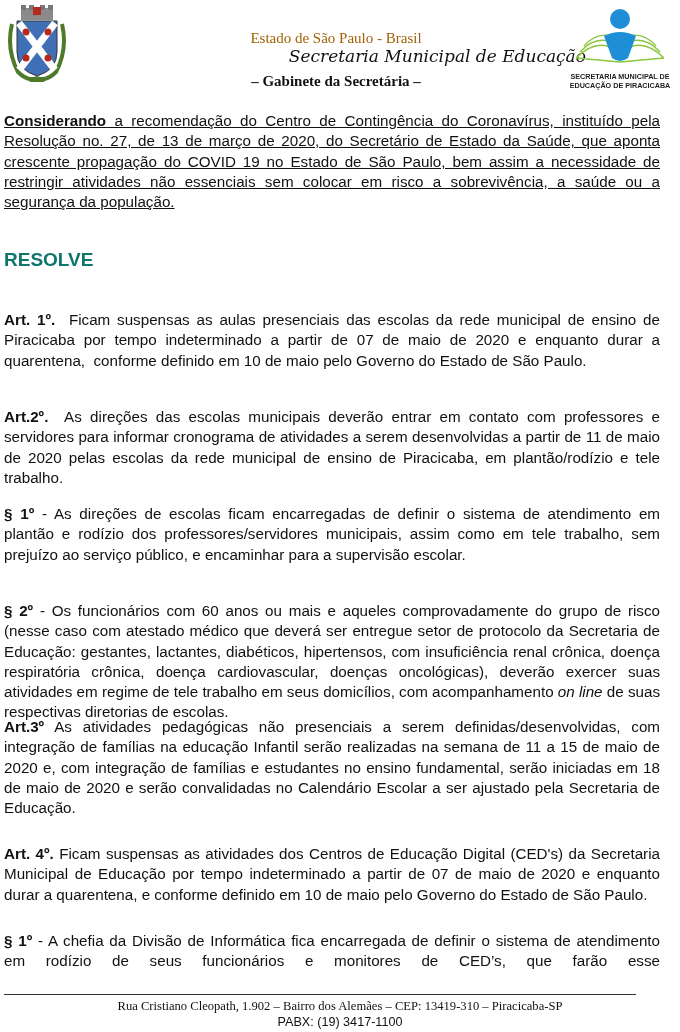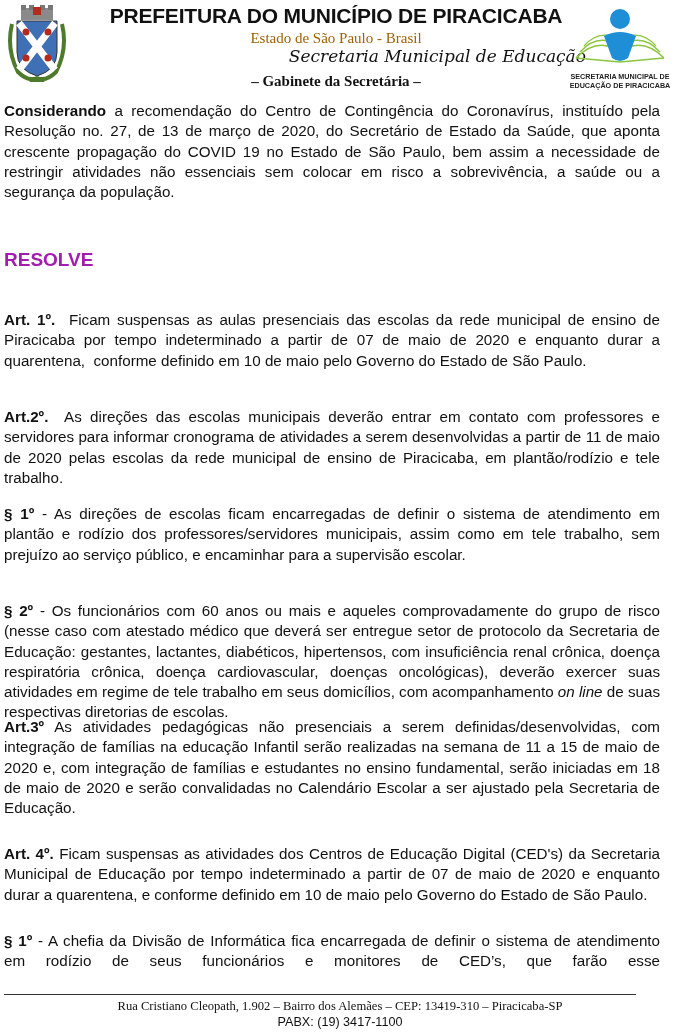--- a/index.html
+++ b/index.html
@@ -11,23 +11,23 @@
     font-family: "Liberation Sans", sans-serif; font-size: 7.2px; line-height: 9px; color: #222; font-weight: bold; }
   .h-title { position: absolute; left: 86px; top: 4px; width: 500px; text-align: center;
     font-family: "Liberation Sans", sans-serif; font-weight: bold; font-size: 21px; letter-spacing: -0.2px; color: #111; }
   .h-state { position: absolute; left: 86px; top: 30px; width: 500px; text-align: center;
     font-family: "Liberation Serif", serif; font-size: 15px; color: #a16207; }
   .h-sec { position: absolute; left: 86px; top: 46px; width: 500px; text-align: right;
     font-family: "DejaVu Serif", serif; font-style: italic; font-size: 17px; color: #111; }
   .h-gab { position: absolute; left: 86px; top: 73px; width: 500px; text-align: center;
     font-family: "Liberation Serif", serif; font-weight: bold; font-size: 15px; color: #111; }
   .resolve { position: absolute; left: 4px; top: 249px; font-family: "Liberation Sans", sans-serif;
-    font-weight: bold; font-size: 19px; color: #a21caf; }
+    font-weight: bold; font-size: 19px; color: #0f766e; }
 
-  .p1 { position: absolute; left: 4px; top: 101px; width: 656px; }
+  .p1 { position: absolute; left: 4px; top: 111px; width: 656px; text-decoration: underline; }
   .p-art1 { position: absolute; left: 4px; top: 310px; width: 656px; }
   .p-art2 { position: absolute; left: 4px; top: 407px; width: 656px; }
   .p-s1 { position: absolute; left: 4px; top: 504px; width: 656px; }
   .p-s2 { position: absolute; left: 4px; top: 562px; width: 656px; margin-top: 39px; }
   .p-art3 { position: absolute; left: 4px; top: 717px; width: 656px; }
   .p-art4 { position: absolute; left: 4px; top: 833px; width: 656px; margin-top: 11px; }
   .p-s1b { position: absolute; left: 4px; top: 931px; width: 656px; }
   .txt { font-family: "Liberation Sans", sans-serif; font-size: 15.2px; line-height: 20.3px; color: #111;
     text-align: justify; text-align-last: left; margin: 0; }
 
@@ -55,21 +55,20 @@
 
     <path d="M13 17 H53 V48 Q53 66 33 72 Q13 66 13 48 Z" fill="#3f6fb5" stroke="#333" stroke-width="1"></path>
     <path d="M15 19 L51 66 M51 19 L15 66" stroke="#ffffff" stroke-width="7"></path>
     <circle cx="22" cy="28" r="3.5" fill="#b52a1f"></circle>
     <circle cx="44" cy="28" r="3.5" fill="#b52a1f"></circle>
     <circle cx="22" cy="54" r="3.5" fill="#b52a1f"></circle>
     <circle cx="44" cy="54" r="3.5" fill="#b52a1f"></circle>
     <path d="M25 78 L33 72 L41 78" fill="#4e7a2c"></path>
   </svg>
 
-  <div class="h-title">PREFEITURA DO MUNICÍPIO DE PIRACICABA</div>
   <div class="h-state">Estado de São Paulo - Brasil</div>
   <div class="h-sec">Secretaria Municipal de Educação</div>
   <div class="h-gab">– Gabinete da Secretária –</div>
 
   <div class="logo-edu">
     <svg width="104" height="66" viewBox="0 0 104 66">
 
       <path d="M8 52 Q30 30 52 46 Q74 30 96 52" fill="none" stroke="#8cc63f" stroke-width="1.6"></path>
       <path d="M12 46 Q30 26 52 40 Q74 26 92 46" fill="none" stroke="#8cc63f" stroke-width="1.4"></path>
       <path d="M16 40 Q32 22 52 34 Q72 22 88 40" fill="none" stroke="#8cc63f" stroke-width="1.2"></path>

